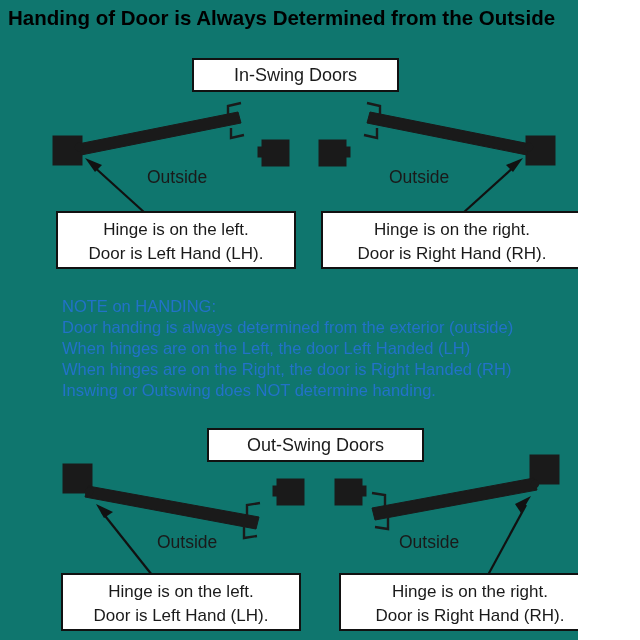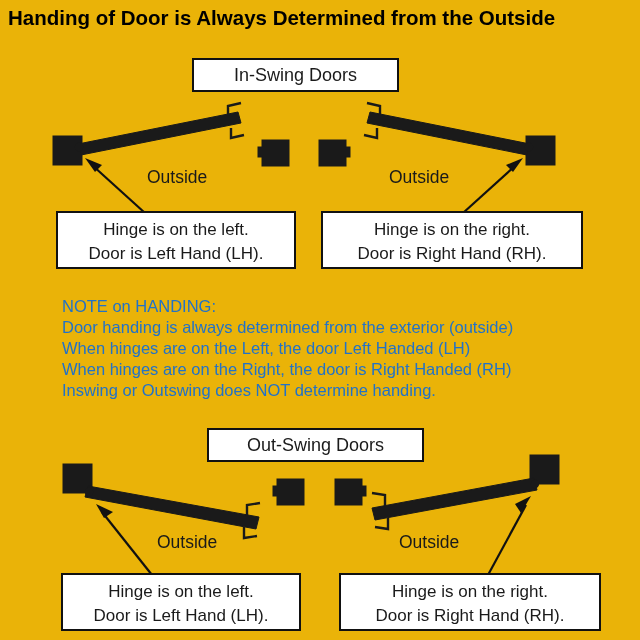--- a/index.html
+++ b/index.html
@@ -5,23 +5,23 @@
   html, body {
     margin: 0;
     padding: 0;
     background: #ffffff;
   }
   body {
     font-family: "Liberation Sans", sans-serif;
   }
   #page {
     position: relative;
-    width: 640px;
+    width: 578px;
     height: 640px;
-    background: #eab308;
+    background: #0f766e;
     overflow: hidden;
   }
   #page-svg {
     position: absolute;
     top: 0;
     left: 0;
     width: 640px;
     height: 640px;
     display: block;
   }

